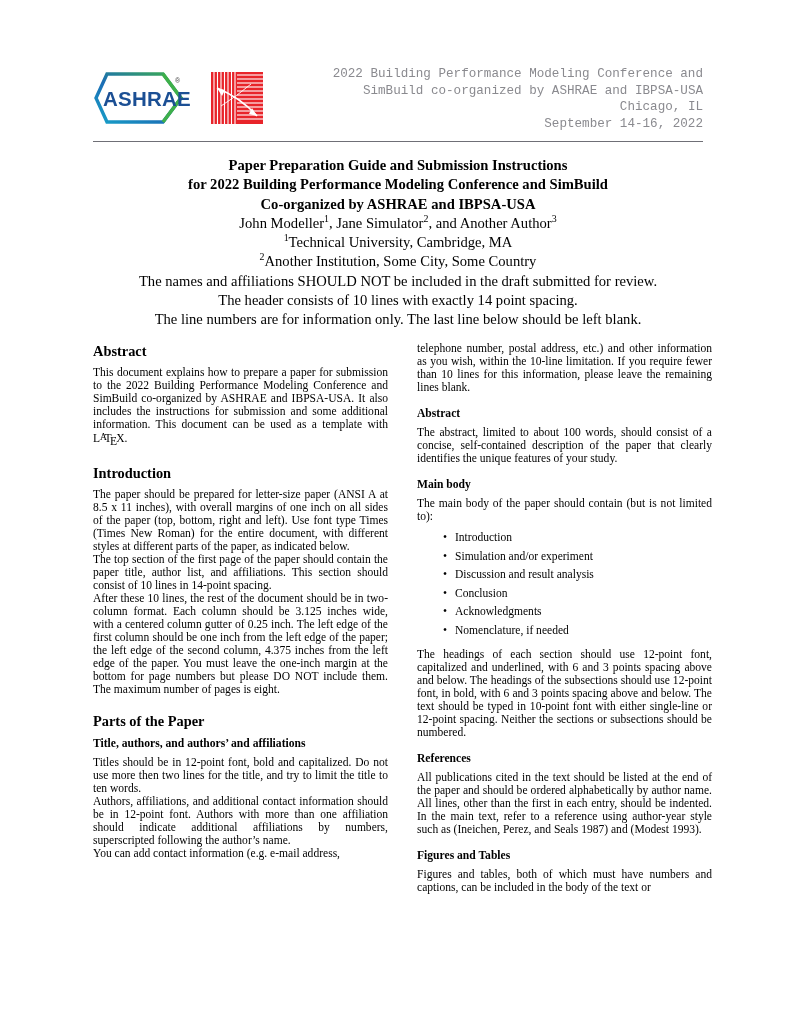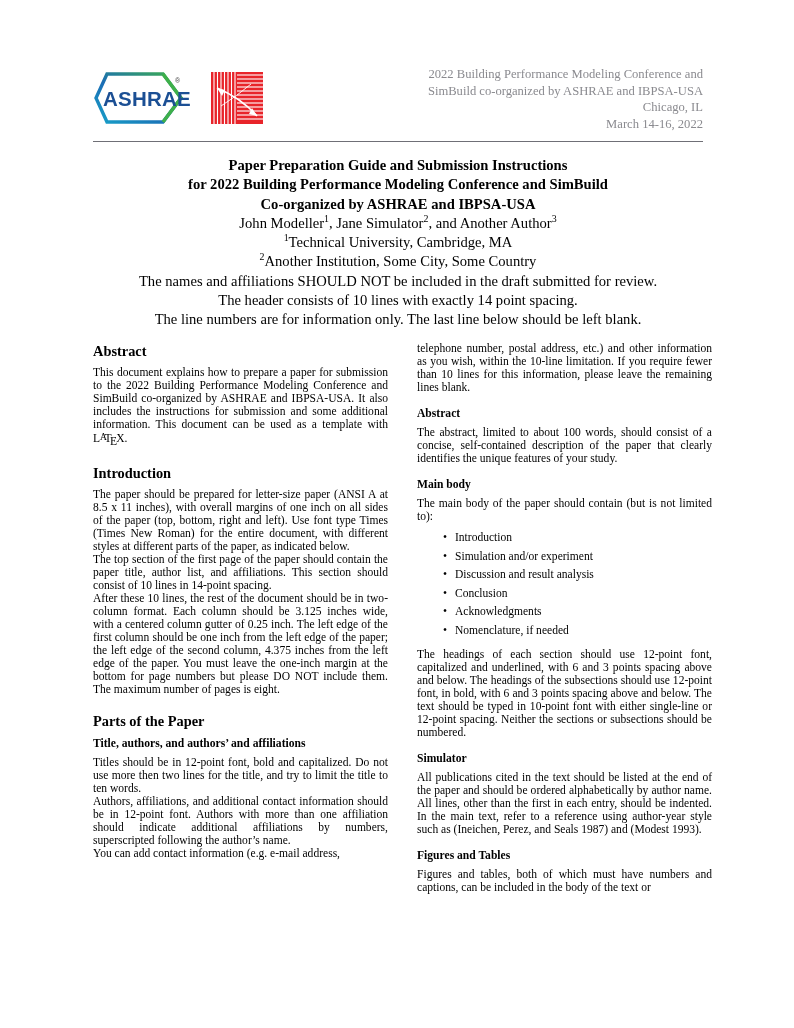--- a/index.html
+++ b/index.html
@@ -52,21 +52,21 @@
     position: relative;
   }
   .ibpsa-logo svg { display: block; }
 
   .conf-info {
     text-align: right;
     color: #8a8a8f;
     font-size: 12.6px;
     line-height: 16.5px;
     padding-top: 4px;
-    font-family: Liberation Serif, serif;
+    font-family: Liberation Mono, monospace;
   }
   .conf-info div { white-space: nowrap; }
 
   .hrule {
     position: absolute;
     left: 93px;
     top: 141px;
     width: 610px;
     height: 1.4px;
     background: #6f6f76;
@@ -214,21 +214,21 @@
           <path d="M46 44 L38 42 L41 36 Z" fill="#ffffff"></path>
           <path d="M10 34 Q26 24 40 12" fill="none" stroke="#ffffff" stroke-width="0.9"></path>
         </svg>
       </div>
     </div>
 
     <div class="conf-info">
       <div>2022 Building Performance Modeling Conference and</div>
       <div>SimBuild co-organized by ASHRAE and IBPSA-USA</div>
       <div>Chicago, IL</div>
-      <div>March 14-16, 2022</div>
+      <div>September 14-16, 2022</div>
     </div>
   </div>
 
   <div class="hrule"></div>
 
   <div class="titleblock">
     <div class="tline bold">Paper Preparation Guide and Submission Instructions</div>
     <div class="tline bold">for 2022 Building Performance Modeling Conference and SimBuild</div>
     <div class="tline bold">Co-organized by ASHRAE and IBPSA-USA</div>
 
@@ -276,21 +276,21 @@
         <li>Introduction</li>
         <li>Simulation and/or experiment</li>
         <li>Discussion and result analysis</li>
         <li>Conclusion</li>
         <li>Acknowledgments</li>
         <li>Nomenclature, if needed</li>
       </ul>
 
       <p class="body">The headings of each section should use 12-point font, capitalized and underlined, with 6 and 3 points spacing above and below. The headings of the subsections should use 12-point font, in bold, with 6 and 3 points spacing above and below. The text should be typed in 10-point font with either single-line or 12-point spacing. Neither the sections or subsections should be numbered.</p>
 
-      <h3 class="sub spaced">Simulator</h3>
+      <h3 class="sub spaced">References</h3>
       <p class="body gap">All publications cited in the text should be listed at the end of the paper and should be ordered alphabetically by author name. All lines, other than the first in each entry, should be indented. In the main text, refer to a reference using author-year style such as (Ineichen, Perez, and Seals 1987) and (Modest 1993).</p>
 
       <h3 class="sub spaced">Figures and Tables</h3>
       <p class="body gap">Figures and tables, both of which must have numbers and captions, can be included in the body of the text or</p>
     </div>
   </div>
 
 </div>
 
 </body></html>

